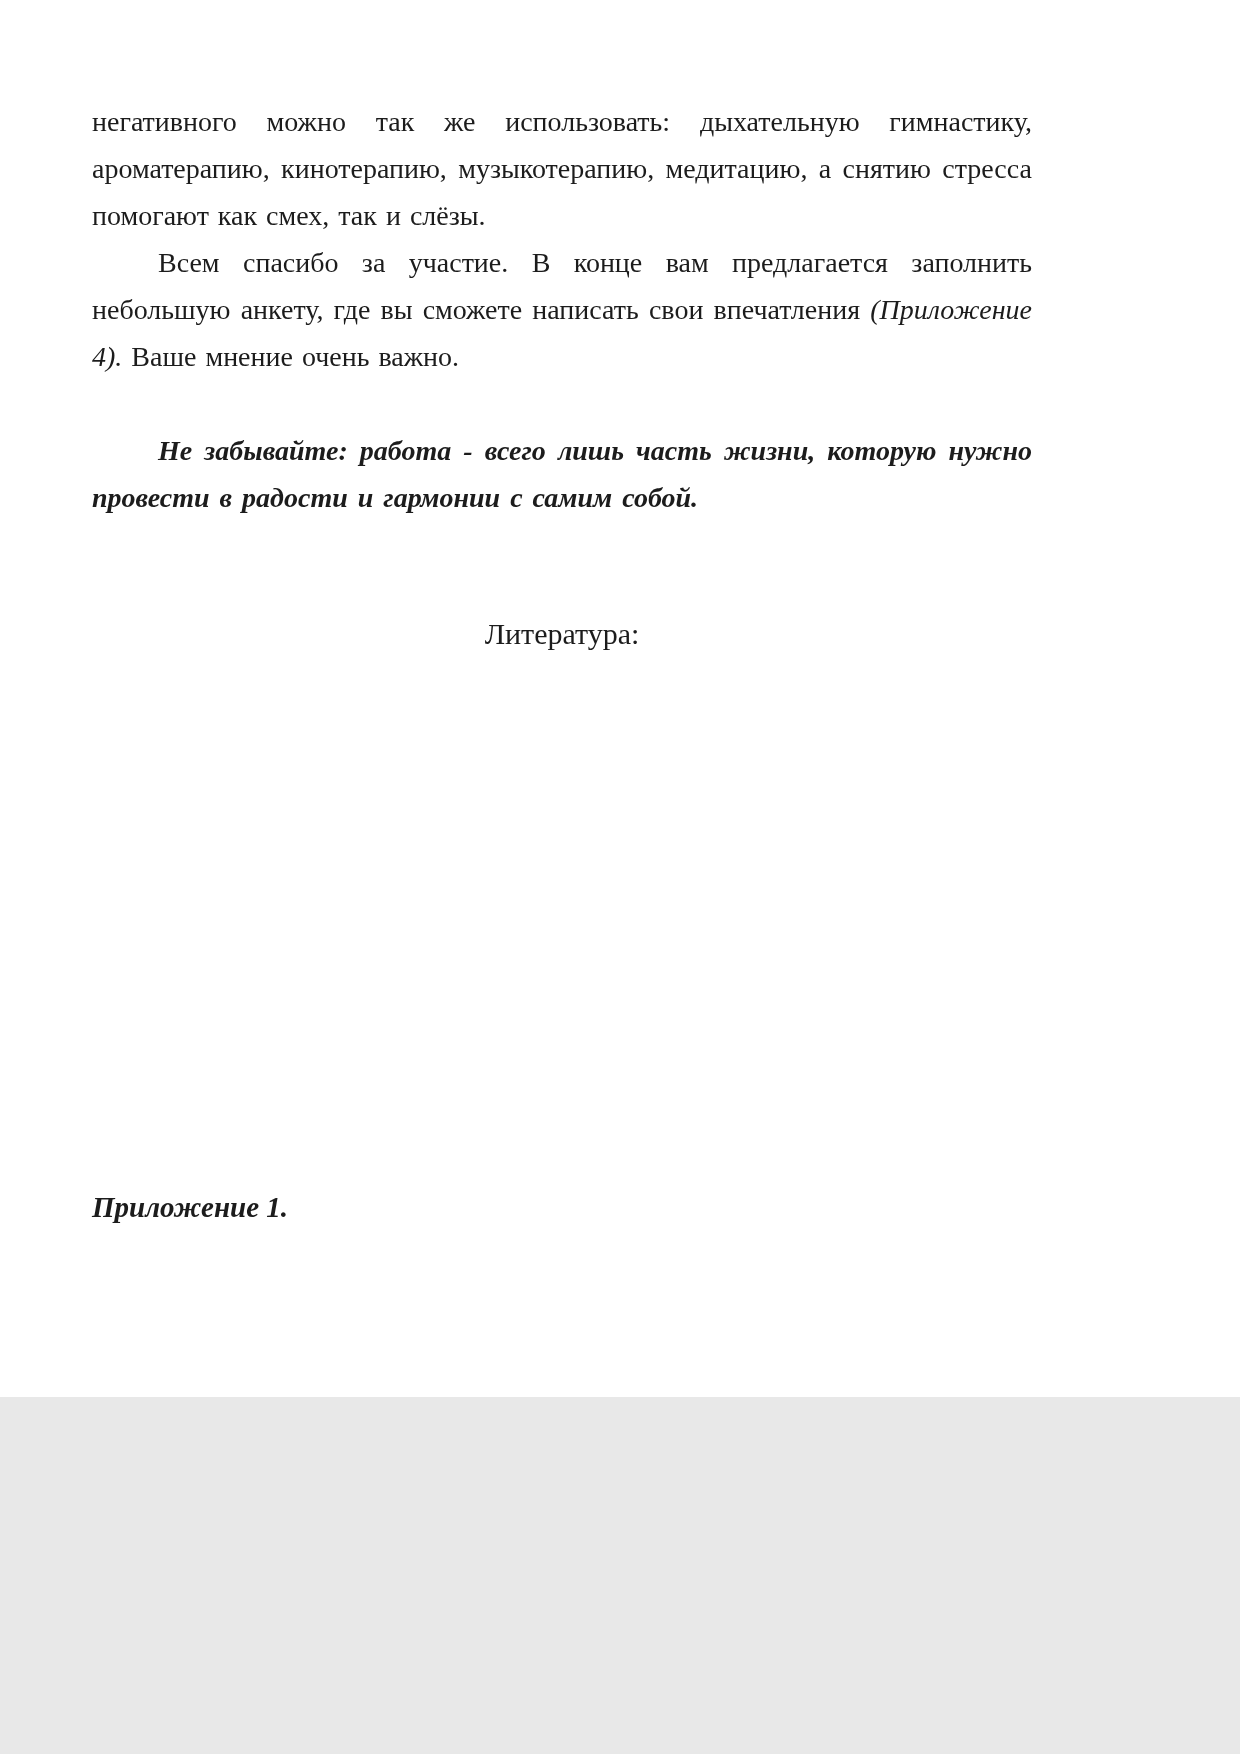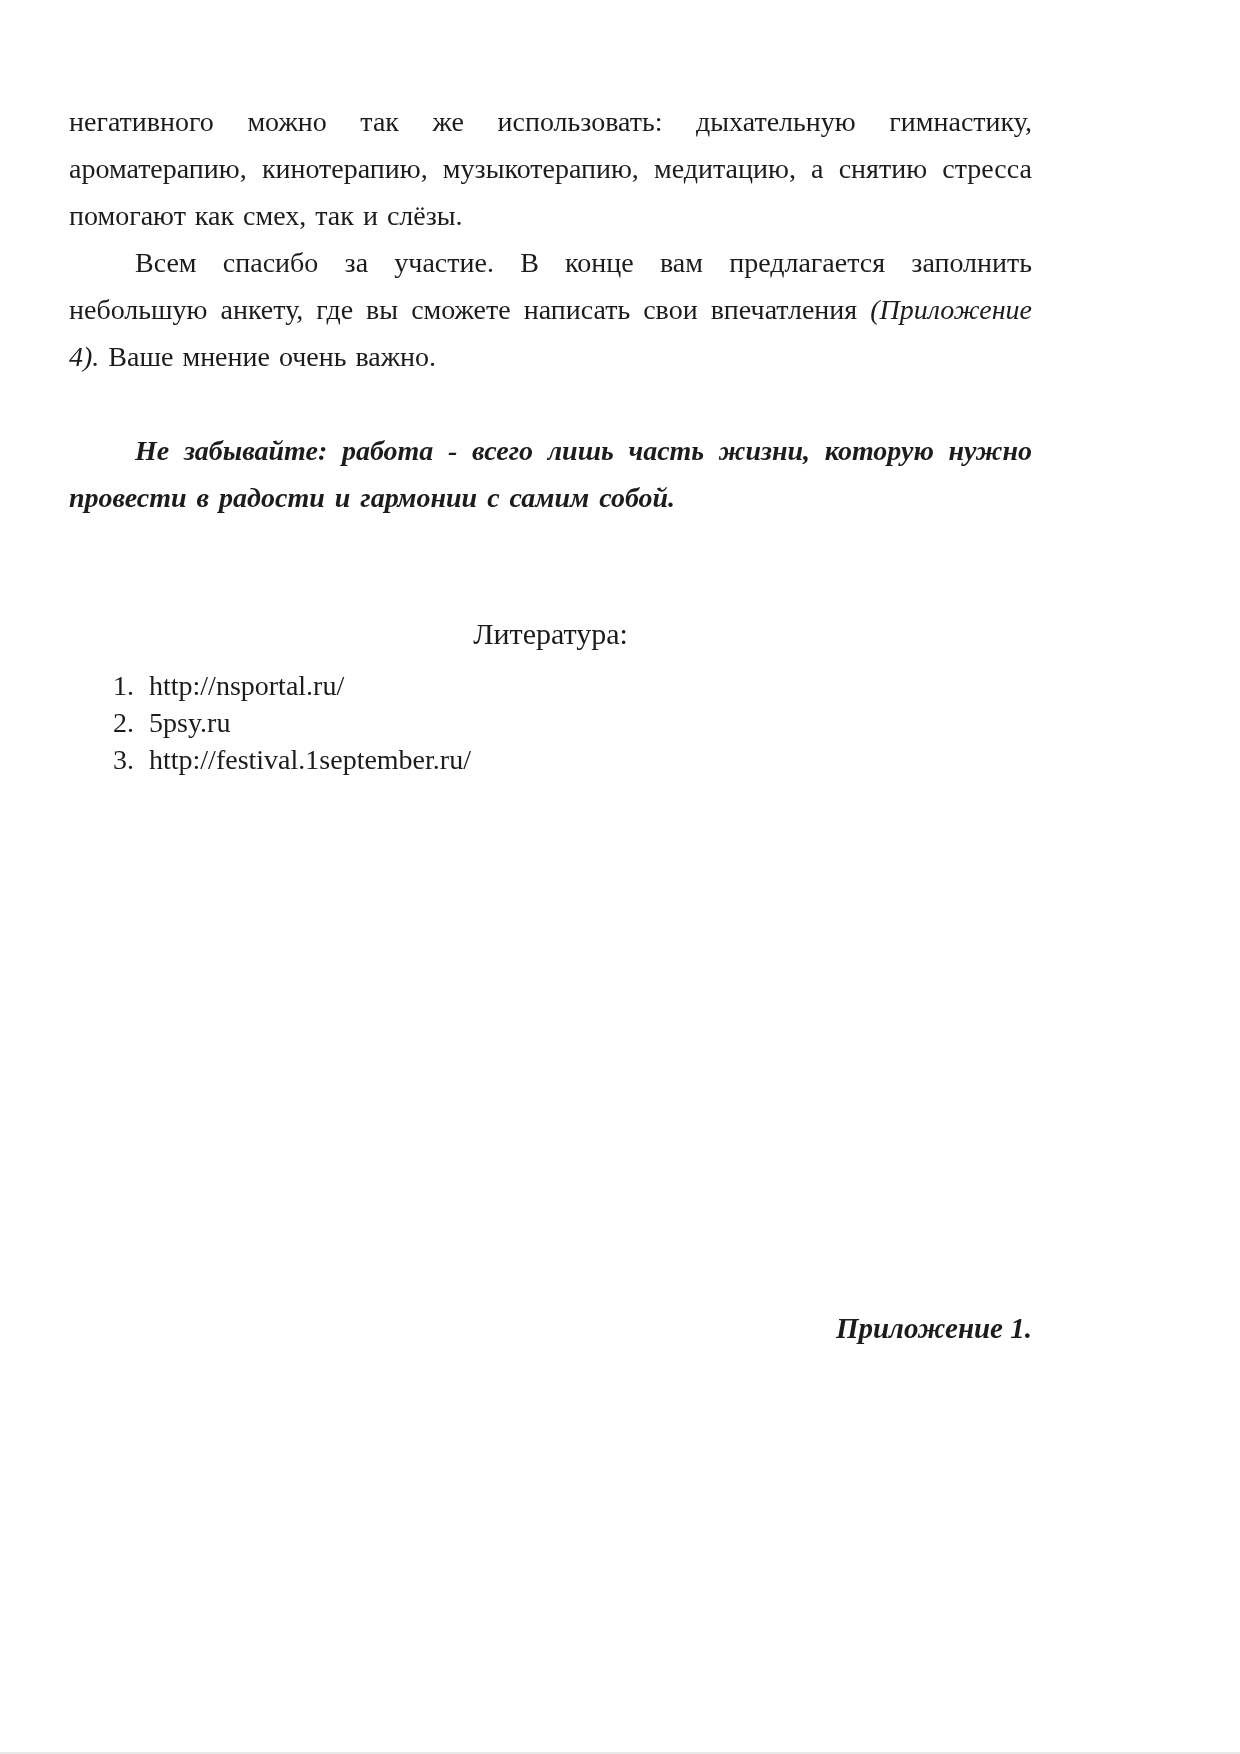--- a/index.html
+++ b/index.html
@@ -1,24 +1,24 @@
 <!DOCTYPE html>
 <html><head>
 <meta charset="utf-8">
 <style>
   * { margin: 0; padding: 0; box-sizing: border-box; }
   html, body { background: #e8e8e8; }
   .page {
     width: 1240px;
-    height: 1752px;
+    height: 1397px;
     margin: 0 auto;
     background: #ffffff;
     font-family: "Liberation Serif", "DejaVu Serif", serif;
     color: #1c1c1c;
-    padding: 98px 208px 0 69px;
+    padding: 98px 208px 0 92px;
     overflow: hidden;
     position: relative;
   }
   .body-text {
     font-size: 28px;
     line-height: 1.68;
     text-align: justify;
     text-align-last: left;
     word-spacing: 2px;
   }
@@ -47,21 +47,20 @@
     padding-left: 34px;
     font-size: 28px;
     line-height: 1.32;
     list-style: decimal;
   }
   ol.refs li {
     padding-left: 8px;
   }
   .appendix-label {
     margin-top: 528px;
-    text-align: right;
     font-size: 29px;
     font-style: italic;
     font-weight: bold;
     line-height: 1.5;
   }
   .cards-heading {
     margin-top: 4px;
     text-align: center;
     font-size: 29px;
     font-weight: bold;
@@ -83,22 +82,17 @@
   <p class="body-text indent">
     <span>Всем спасибо за участие. В конце вам предлагается заполнить небольшую анкету, где вы сможете написать свои впечатления </span><span class="italic">(Приложение 4).</span><span> Ваше мнение  очень важно.</span>
   </p>
 
   <p class="quote indent">
     <span>Не забывайте: работа - всего лишь часть жизни, которую нужно провести в радости и гармонии с самим собой.</span>
   </p>
 
   <h2 class="literature-heading">Литература:</h2>
 
-  <ol class="refs">
-    <li>http://nsportal.ru/</li>
-    <li>5psy.ru</li>
-    <li>http://festival.1september.ru/</li>
-  </ol>
 
   <p class="appendix-label">Приложение 1.</p>
 
 
 </div>
 
 </body></html>

